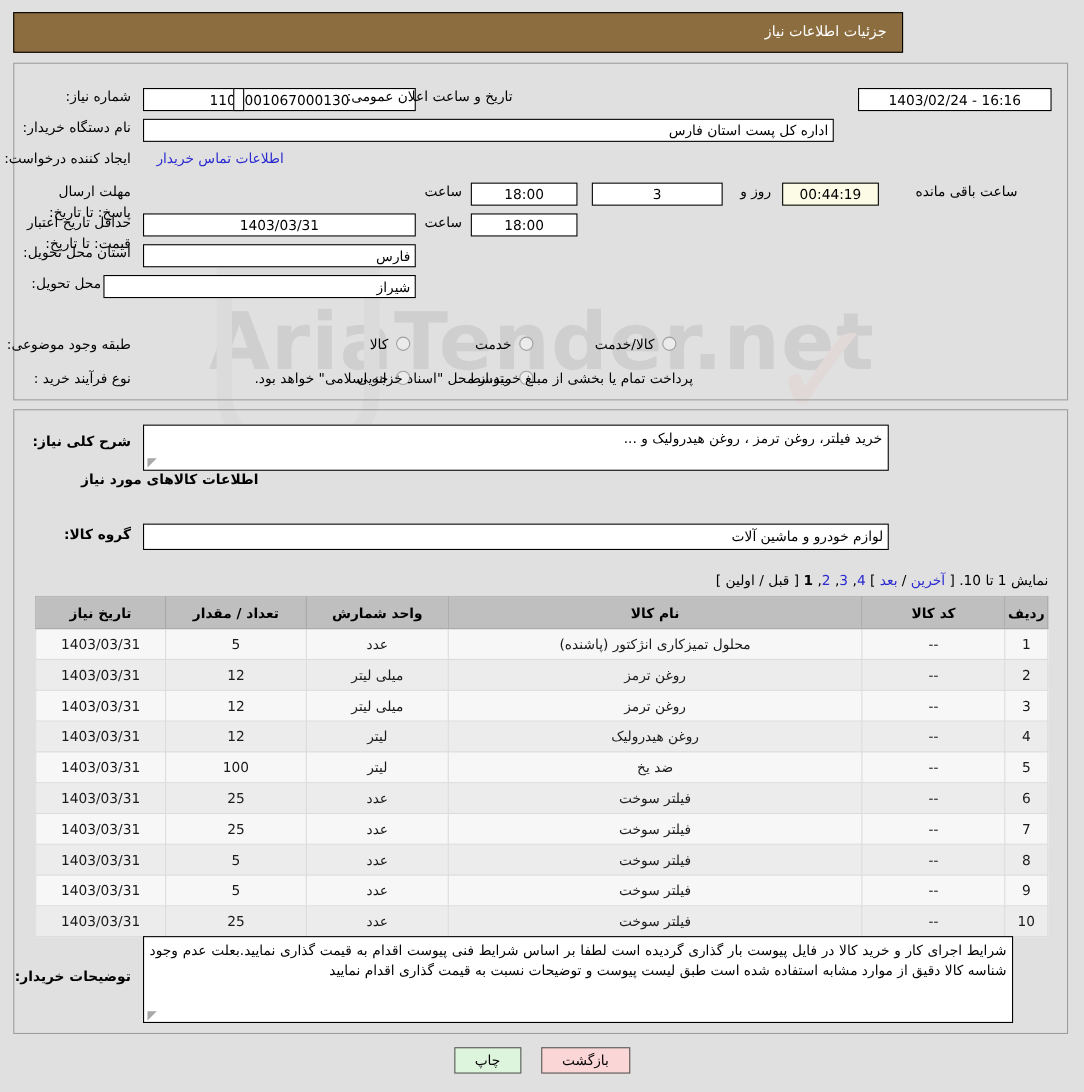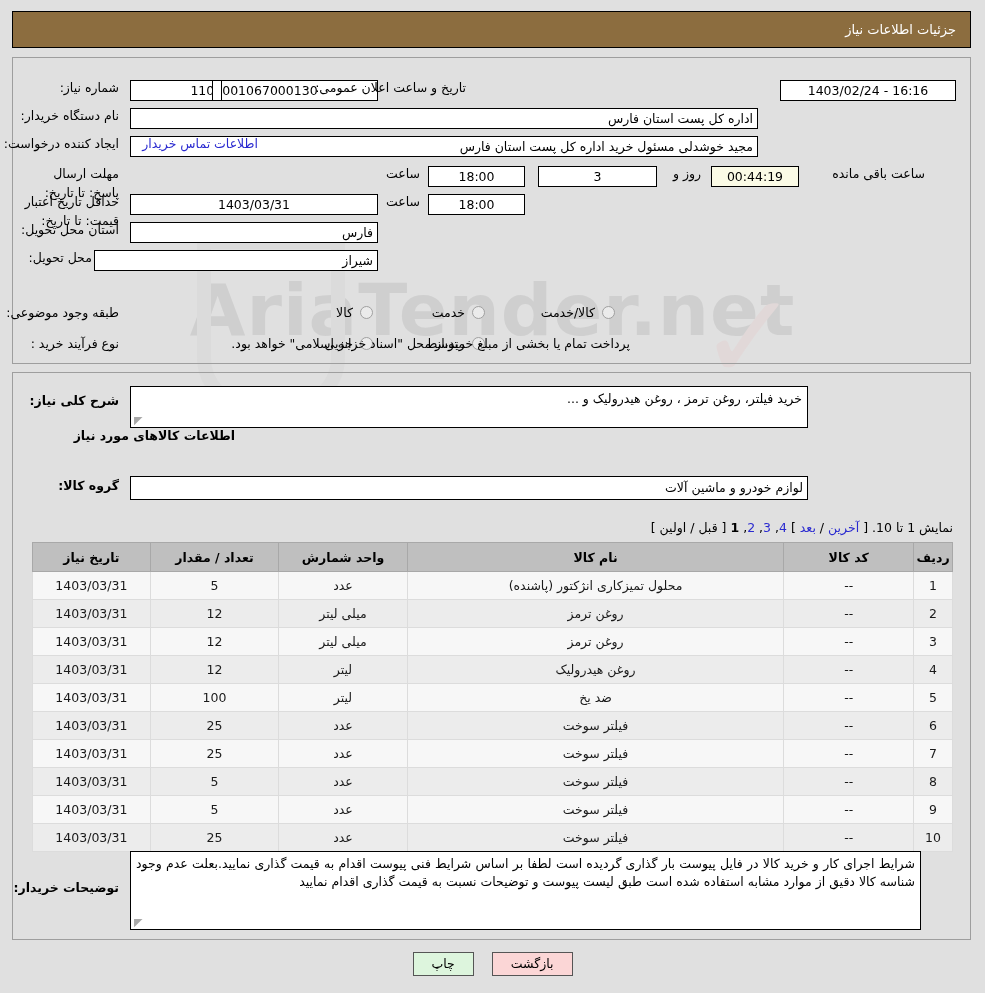--- a/index.html
+++ b/index.html
@@ -52,21 +52,21 @@
     right: 186px;
     top: 98px;
     font-size: 120px;
     color: #e7b9b9;
     line-height: 1;
   }
   
   .titlebar {
     position: absolute;
     left: 12px; top: 11px;
-    width: 959px;
+    width: 809px;
     height: 37px;
     background: #8c6d3f;
     border: 1px solid #000;
     box-sizing: border-box;
     color: #fff;
     font-size: 13px;
     display: flex;
     align-items: center;
     justify-content: flex-start;
     padding-right: 14px;
@@ -259,23 +259,20 @@
 
   <div class="frow" style="right:866px; top:108px;">
     <span class="lbl">نام دستگاه خریدار:</span>
   </div>
   <div class="frow" style="right:227px; top:108px;">
     <div class="txt" style="width:628px;">اداره کل پست استان فارس</div>
   </div>
 
   <div class="frow" style="right:866px; top:136px;">
     <span class="lbl">ایجاد کننده درخواست:</span>
-  </div>
-  <div class="frow" style="right:227px; top:136px;">
-    <div class="txt" style="width:628px;">مجید خوشدلی مسئول خرید اداره کل پست استان فارس</div>
   </div>
   <div class="frow" style="right:727px; top:136px; left:0; justify-content:flex-start;">
     <span class="link">اطلاعات تماس خریدار</span>
   </div>
 
   <div class="frow" style="right:866px; top:163px; width:96px; display:block;">
     <span class="lbl">مهلت ارسال پاسخ: تا تاریخ:</span>
   </div>
   <div class="frow" style="right:565px; top:166px;">
     <span class="plain">ساعت</span>

